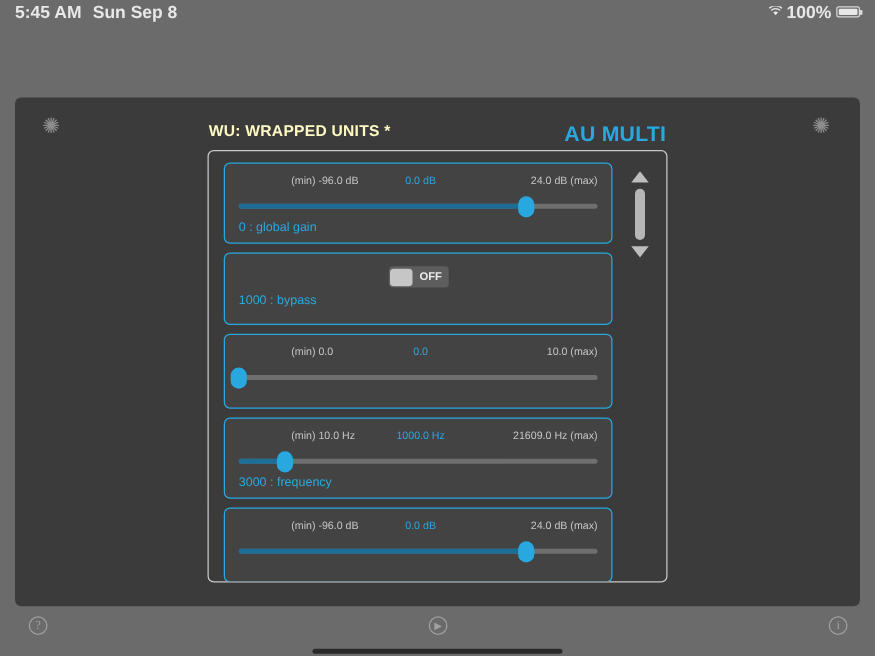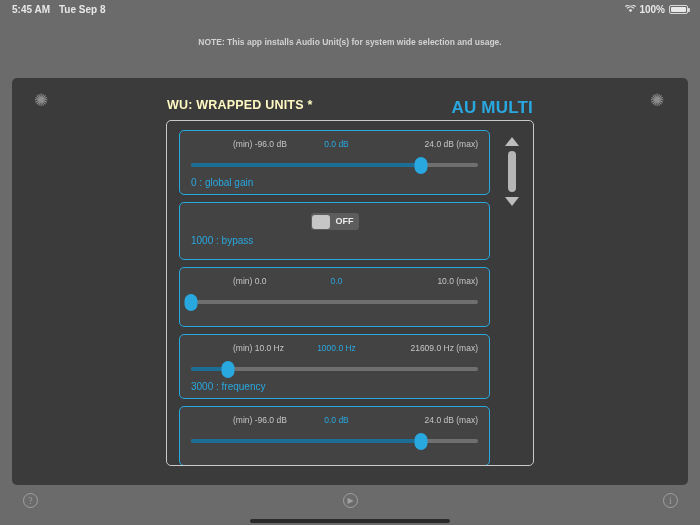--- a/index.html
+++ b/index.html
@@ -8,21 +8,21 @@
     background: #6b6b6b;
     font-family: "Liberation Sans", sans-serif;
     overflow: hidden;
   }
   #root { position: relative; width: 700px; height: 525px; background: #6b6b6b; }
 
   
   .statusbar {
     position: absolute; top: 0; left: 0; width: 700px; height: 18px;
     display: flex; align-items: center; justify-content: space-between;
-    padding: 0 12px; color: #e8e8e8; font-size: 10px; font-weight: bold;
+    padding: 0 12px; color: #e8e8e8; font-size: 14px; font-weight: bold;
   }
   .sb-left { display: flex; gap: 9px; align-items: center; }
   .sb-right { display: flex; gap: 4px; align-items: center; justify-content: space-between; }
   .wifi-icon { display: inline-block; width: 10px; height: 8px; position: relative; }
   .wifi-icon svg { display: block; }
   .batt {
     width: 19px; height: 9px; border: 1px solid #d8d8d8; border-radius: 2px;
     position: relative; display: inline-block;
   }
   .batt::after {
@@ -147,39 +147,38 @@
   }
 </style>
 </head>
 <body>
 
 <div id="root">
 
   <div class="statusbar">
     <div class="sb-left">
       <span>5:45 AM</span>
-      <span>Tue Sep 8</span>
+      <span>Sun Sep 8</span>
     </div>
     <div class="sb-right">
       <span class="wifi-icon">
         <svg width="11" height="8" viewBox="0 0 11 8">
             <path d="M5.5 7.2 L3.6 5.0 a3 3 0 0 1 3.8 0 Z" fill="#e8e8e8"></path>
             <path d="M1.9 3.3 a5.2 5.2 0 0 1 7.2 0" stroke="#e8e8e8" stroke-width="1.1" fill="none"></path>
             <path d="M0.4 1.6 a7.6 7.6 0 0 1 10.2 0" stroke="#e8e8e8" stroke-width="1.1" fill="none"></path>
           </svg>
       </span>
       <span>100%</span>
       <span class="batt">
           <span class="batt-fill"></span>
         </span>
     </div>
   </div>
 
   <div class="note">
-    <div>NOTE: This app installs Audio Unit(s) for system wide selection and usage.</div>
   </div>
 
   <div class="window"></div>
 
   <div class="corner-icon left">✺</div>
   <div class="corner-icon right">✺</div>
 
   <div class="hdr-title">WU: WRAPPED UNITS *</div>
   <div class="hdr-au">AU MULTI BAND EQ</div>
 

